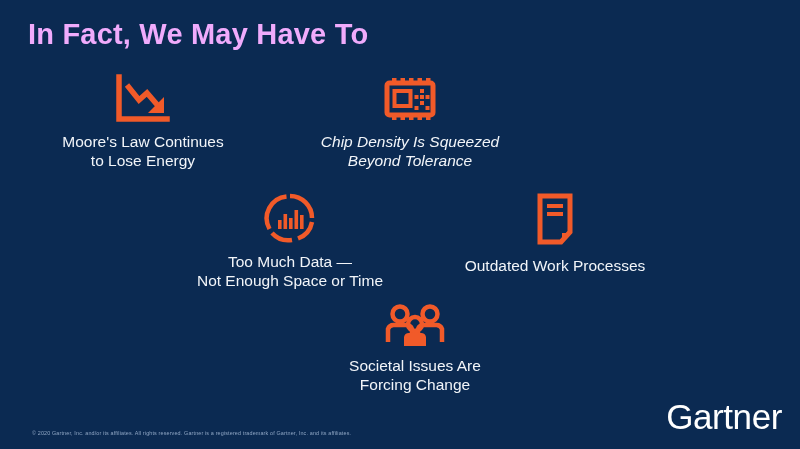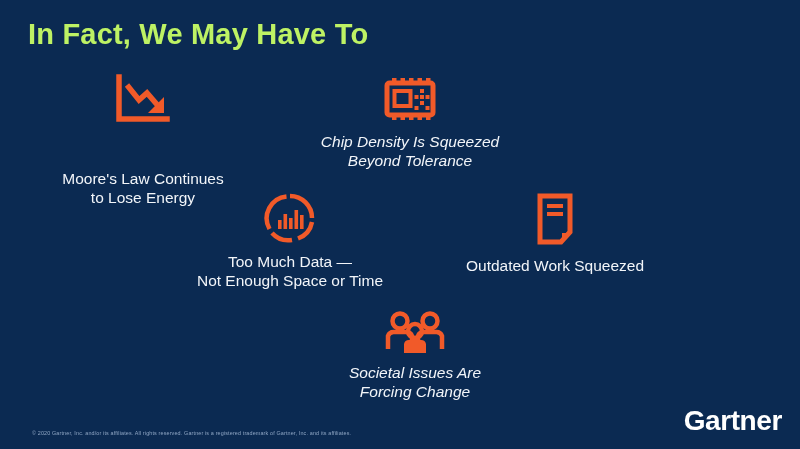--- a/index.html
+++ b/index.html
@@ -16,21 +16,21 @@
     font-family: "Liberation Sans", sans-serif;
     color: #ffffff;
   }
   #slide-title {
     position: absolute;
     left: 28px;
     top: 18px;
     font-size: 29px;
     font-weight: bold;
     letter-spacing: 0.2px;
-    color: #bef264;
+    color: #f0abfc;
     white-space: nowrap;
   }
 
   .item {
     position: absolute;
     display: flex;
     flex-direction: column;
     align-items: center;
     text-align: center;
   }
@@ -41,45 +41,45 @@
   }
   .item-label {
     font-size: 15.5px;
     line-height: 19px;
     color: #f2f5f9;
     white-space: pre-line;
     font-weight: normal;
   }
 
   
-  #item-moores-law   { left: 28px;  top: 74px;  width: 230px; gap: 37px; }
+  #item-moores-law   { left: 28px;  top: 74px;  width: 230px; }
   #item-chip-density { left: 295px; top: 74px;  width: 230px; font-style: italic; }
   #item-battery-life { left: 570px; top: 74px;  width: 230px; }
   
   #item-too-much-data { left: 165px; top: 192px; width: 250px; text-align: center; }
   #item-outdated-work { left: 440px; top: 192px; width: 230px; }
   
-  #item-societal-issues { left: 300px; top: 311px; width: 230px; font-style: italic; }
+  #item-societal-issues { left: 300px; top: 304px; width: 230px; }
 
   #footer-copyright {
     position: absolute;
     left: 32px;
     bottom: 12px;
     font-size: 5.4px;
     line-height: 8px;
     color: #8fa6c4;
     letter-spacing: 0.15px;
     white-space: nowrap;
   }
   #brand-logo {
     position: absolute;
     right: 18px;
     bottom: 12px;
-    font-size: 28px;
-    font-weight: bold;
+    font-size: 35px;
+    font-weight: normal;
     color: #ffffff;
     letter-spacing: -0.4px;
   }
 </style>
 </head>
 <body>
 
 <div id="slide">
 
   <div id="slide-title">In Fact, We May Have To</div>
@@ -153,21 +153,21 @@
 
   <div class="item" id="item-outdated-work">
     <span class="item-icon">
       <svg width="44" height="56" viewBox="0 0 44 56">
         <path d="M7 4 L37 4 L37 40 L28 50 L7 50 Z" fill="none" stroke="#f15a29" stroke-width="5" stroke-linejoin="miter"></path>
         <path d="M29 50 L29 41 L37.5 41 Z" fill="#f15a29"></path>
         <rect x="14" y="12" width="16" height="4" fill="#f15a29"></rect>
         <rect x="14" y="20" width="16" height="4" fill="#f15a29"></rect>
       </svg>
     </span>
-    <span class="item-label">Outdated Work Squeezed</span>
+    <span class="item-label">Outdated Work Processes</span>
   </div>
 
   <div class="item" id="item-societal-issues">
     <span class="item-icon">
       <svg width="62" height="44" viewBox="0 0 62 44">
         <circle cx="16" cy="10" r="7.5" fill="none" stroke="#f15a29" stroke-width="4.5"></circle>
         <path d="M4 38 L4 25 A6 6 0 0 1 10 21 L22 21 A6 6 0 0 1 28 25 L28 38" fill="none" stroke="#f15a29" stroke-width="4.5"></path>
         <circle cx="46" cy="10" r="7.5" fill="none" stroke="#f15a29" stroke-width="4.5"></circle>
         <path d="M34 38 L34 25 A6 6 0 0 1 40 21 L52 21 A6 6 0 0 1 58 25 L58 38" fill="none" stroke="#f15a29" stroke-width="4.5"></path>
         <circle cx="31" cy="20" r="7" fill="none" stroke="#f15a29" stroke-width="4.5"></circle>

